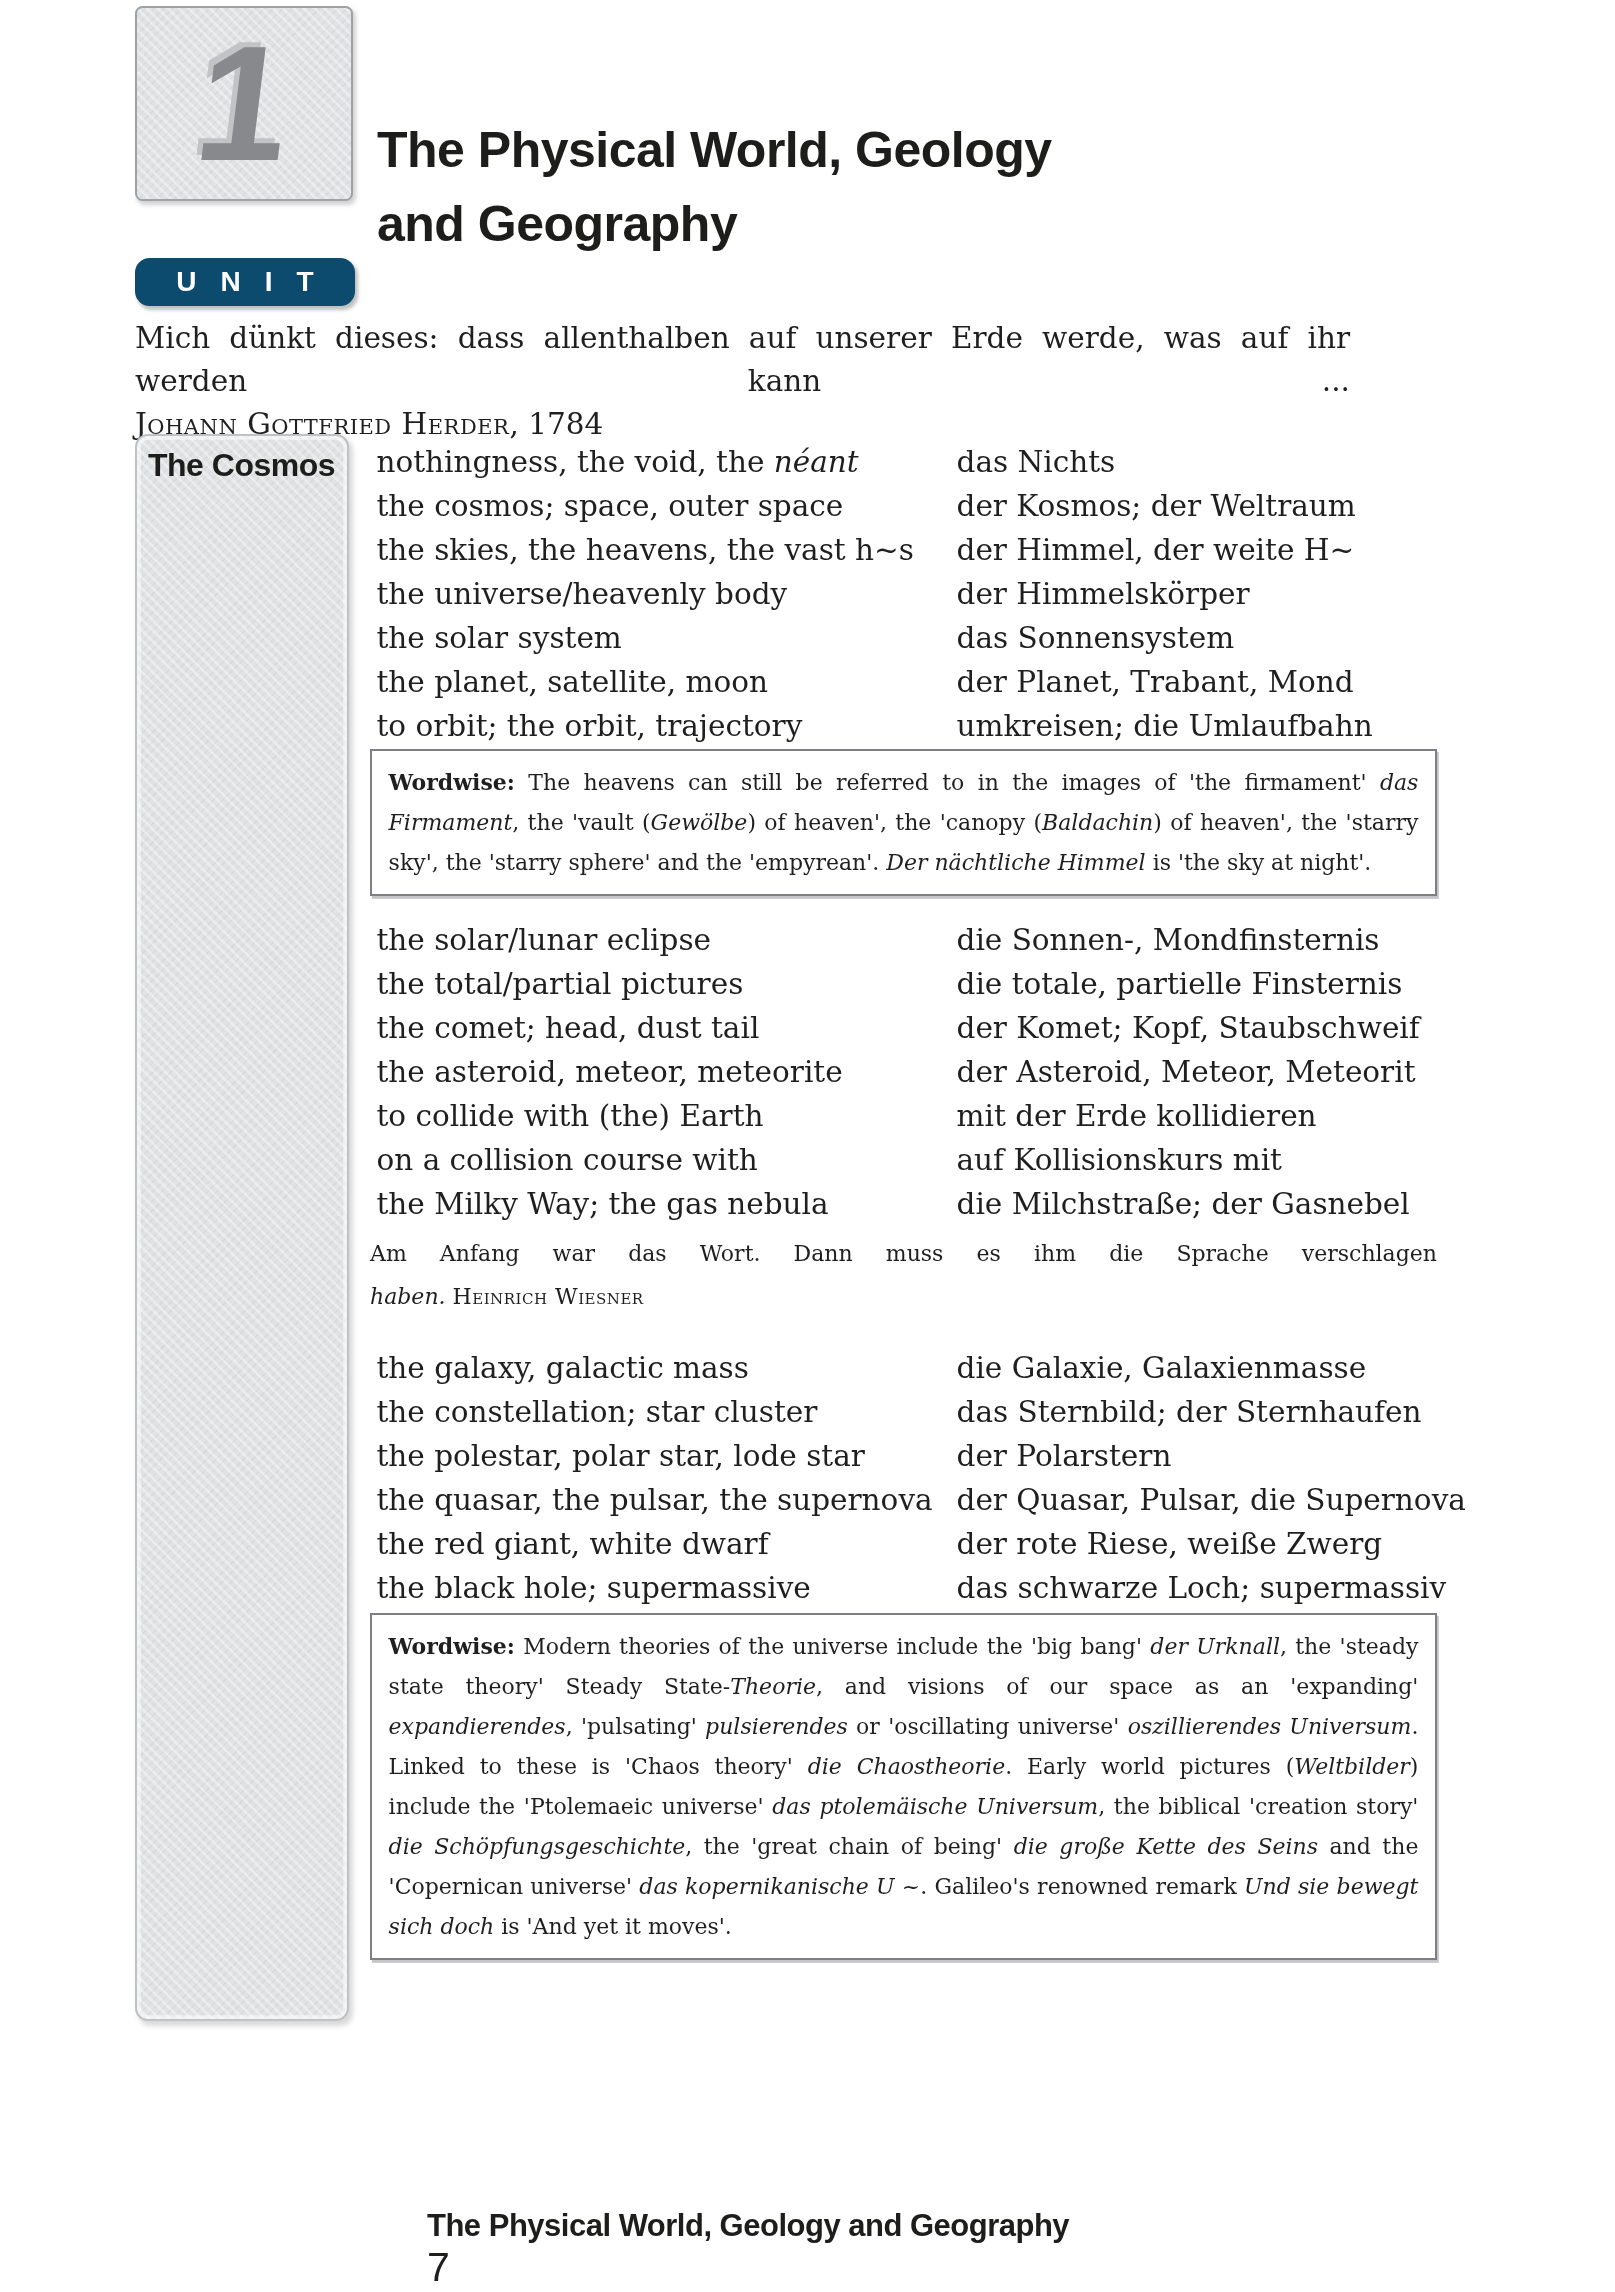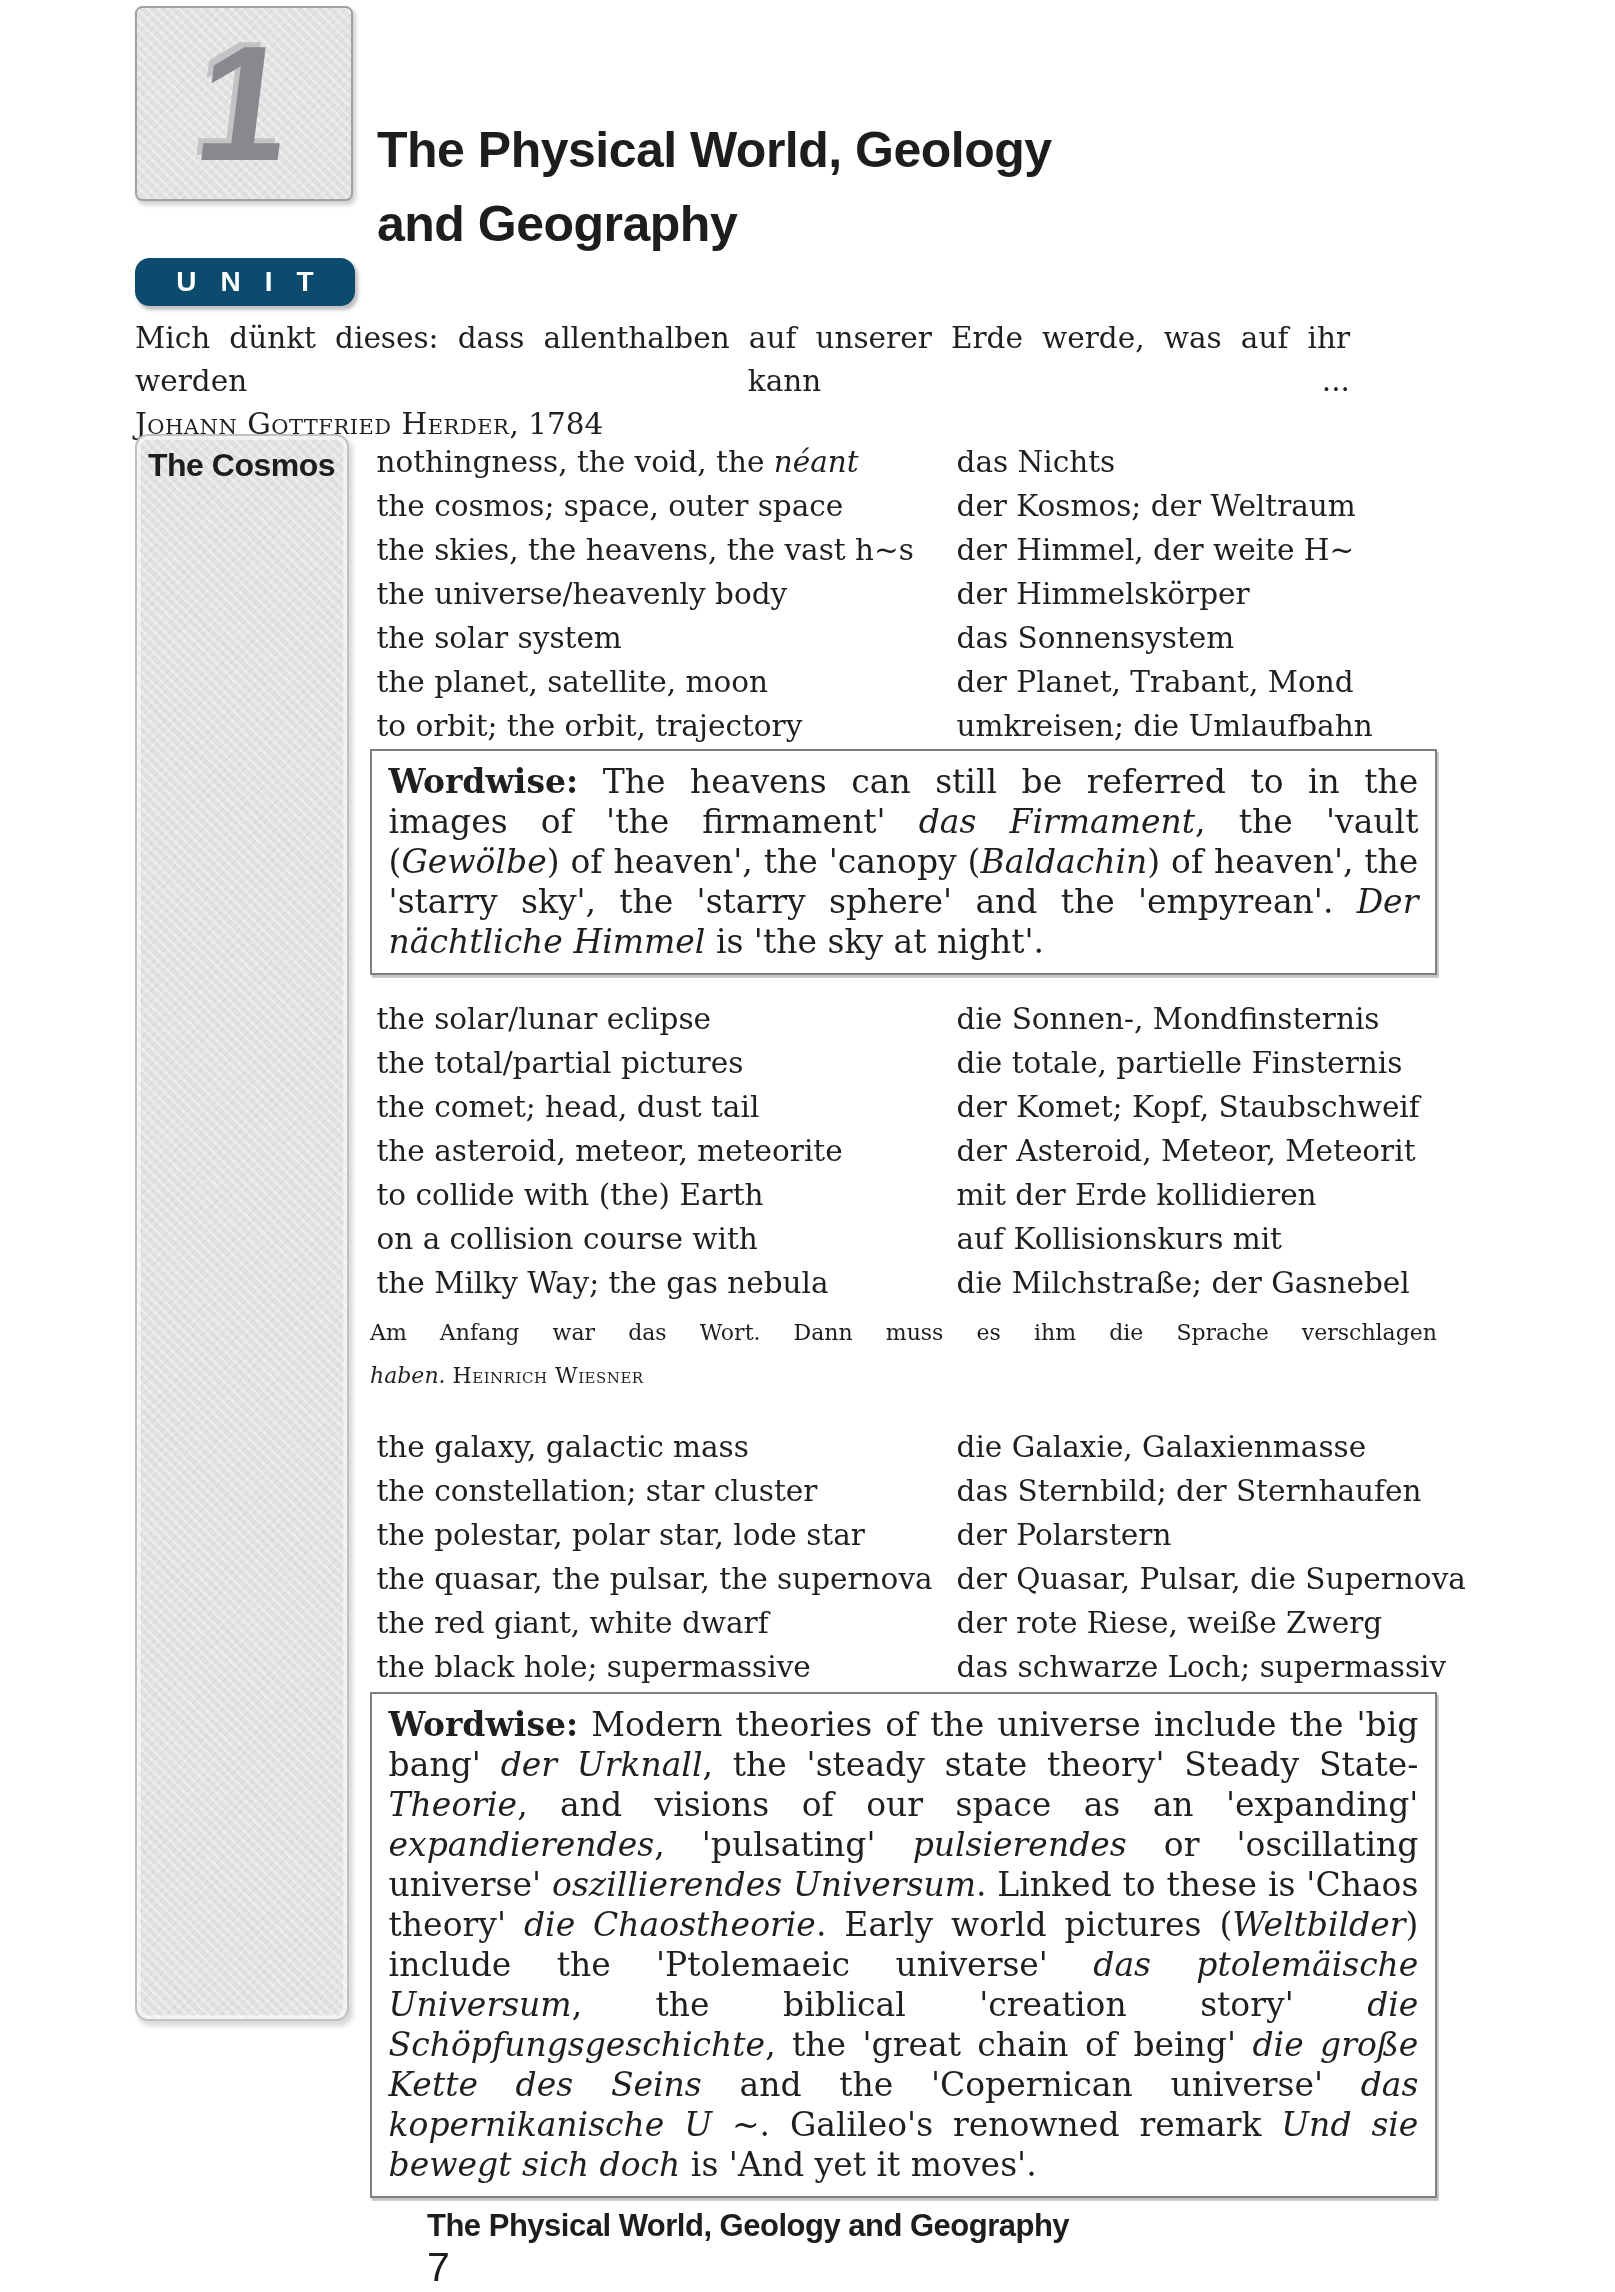--- a/index.html
+++ b/index.html
@@ -70,21 +70,21 @@
   .vrow{display:grid;grid-template-columns:580px 1fr;line-height:44px;font-size:29.5px;}
   .vrow .en,.vrow .de{white-space:nowrap;}
   .it{font-style:italic;}
   .bd{font-weight:bold;}
   .vocab1{margin-top:5.5px;}
   .vocab2{margin-top:22px;}
   .vocab3{margin-top:28px;}
   .wordwise{
     border:2.8px solid #7d7f82;
     padding:11px 16.6px;
-    font-size:33px;line-height:40px;
+    font-size:22px;line-height:40px;
     text-align:justify;
     box-shadow:1.8px 2.8px 0 rgba(125,127,130,.45);
     box-sizing:border-box;
   }
   .wordwise1{margin-top:1.8px;}
   .wordwise2{margin-top:3.7px;}
   .epigraph2{margin-top:5.5px;font-size:22px;line-height:43px;}
   
   .footer{
     position:absolute;left:370px;top:2208px;width:1132px;

